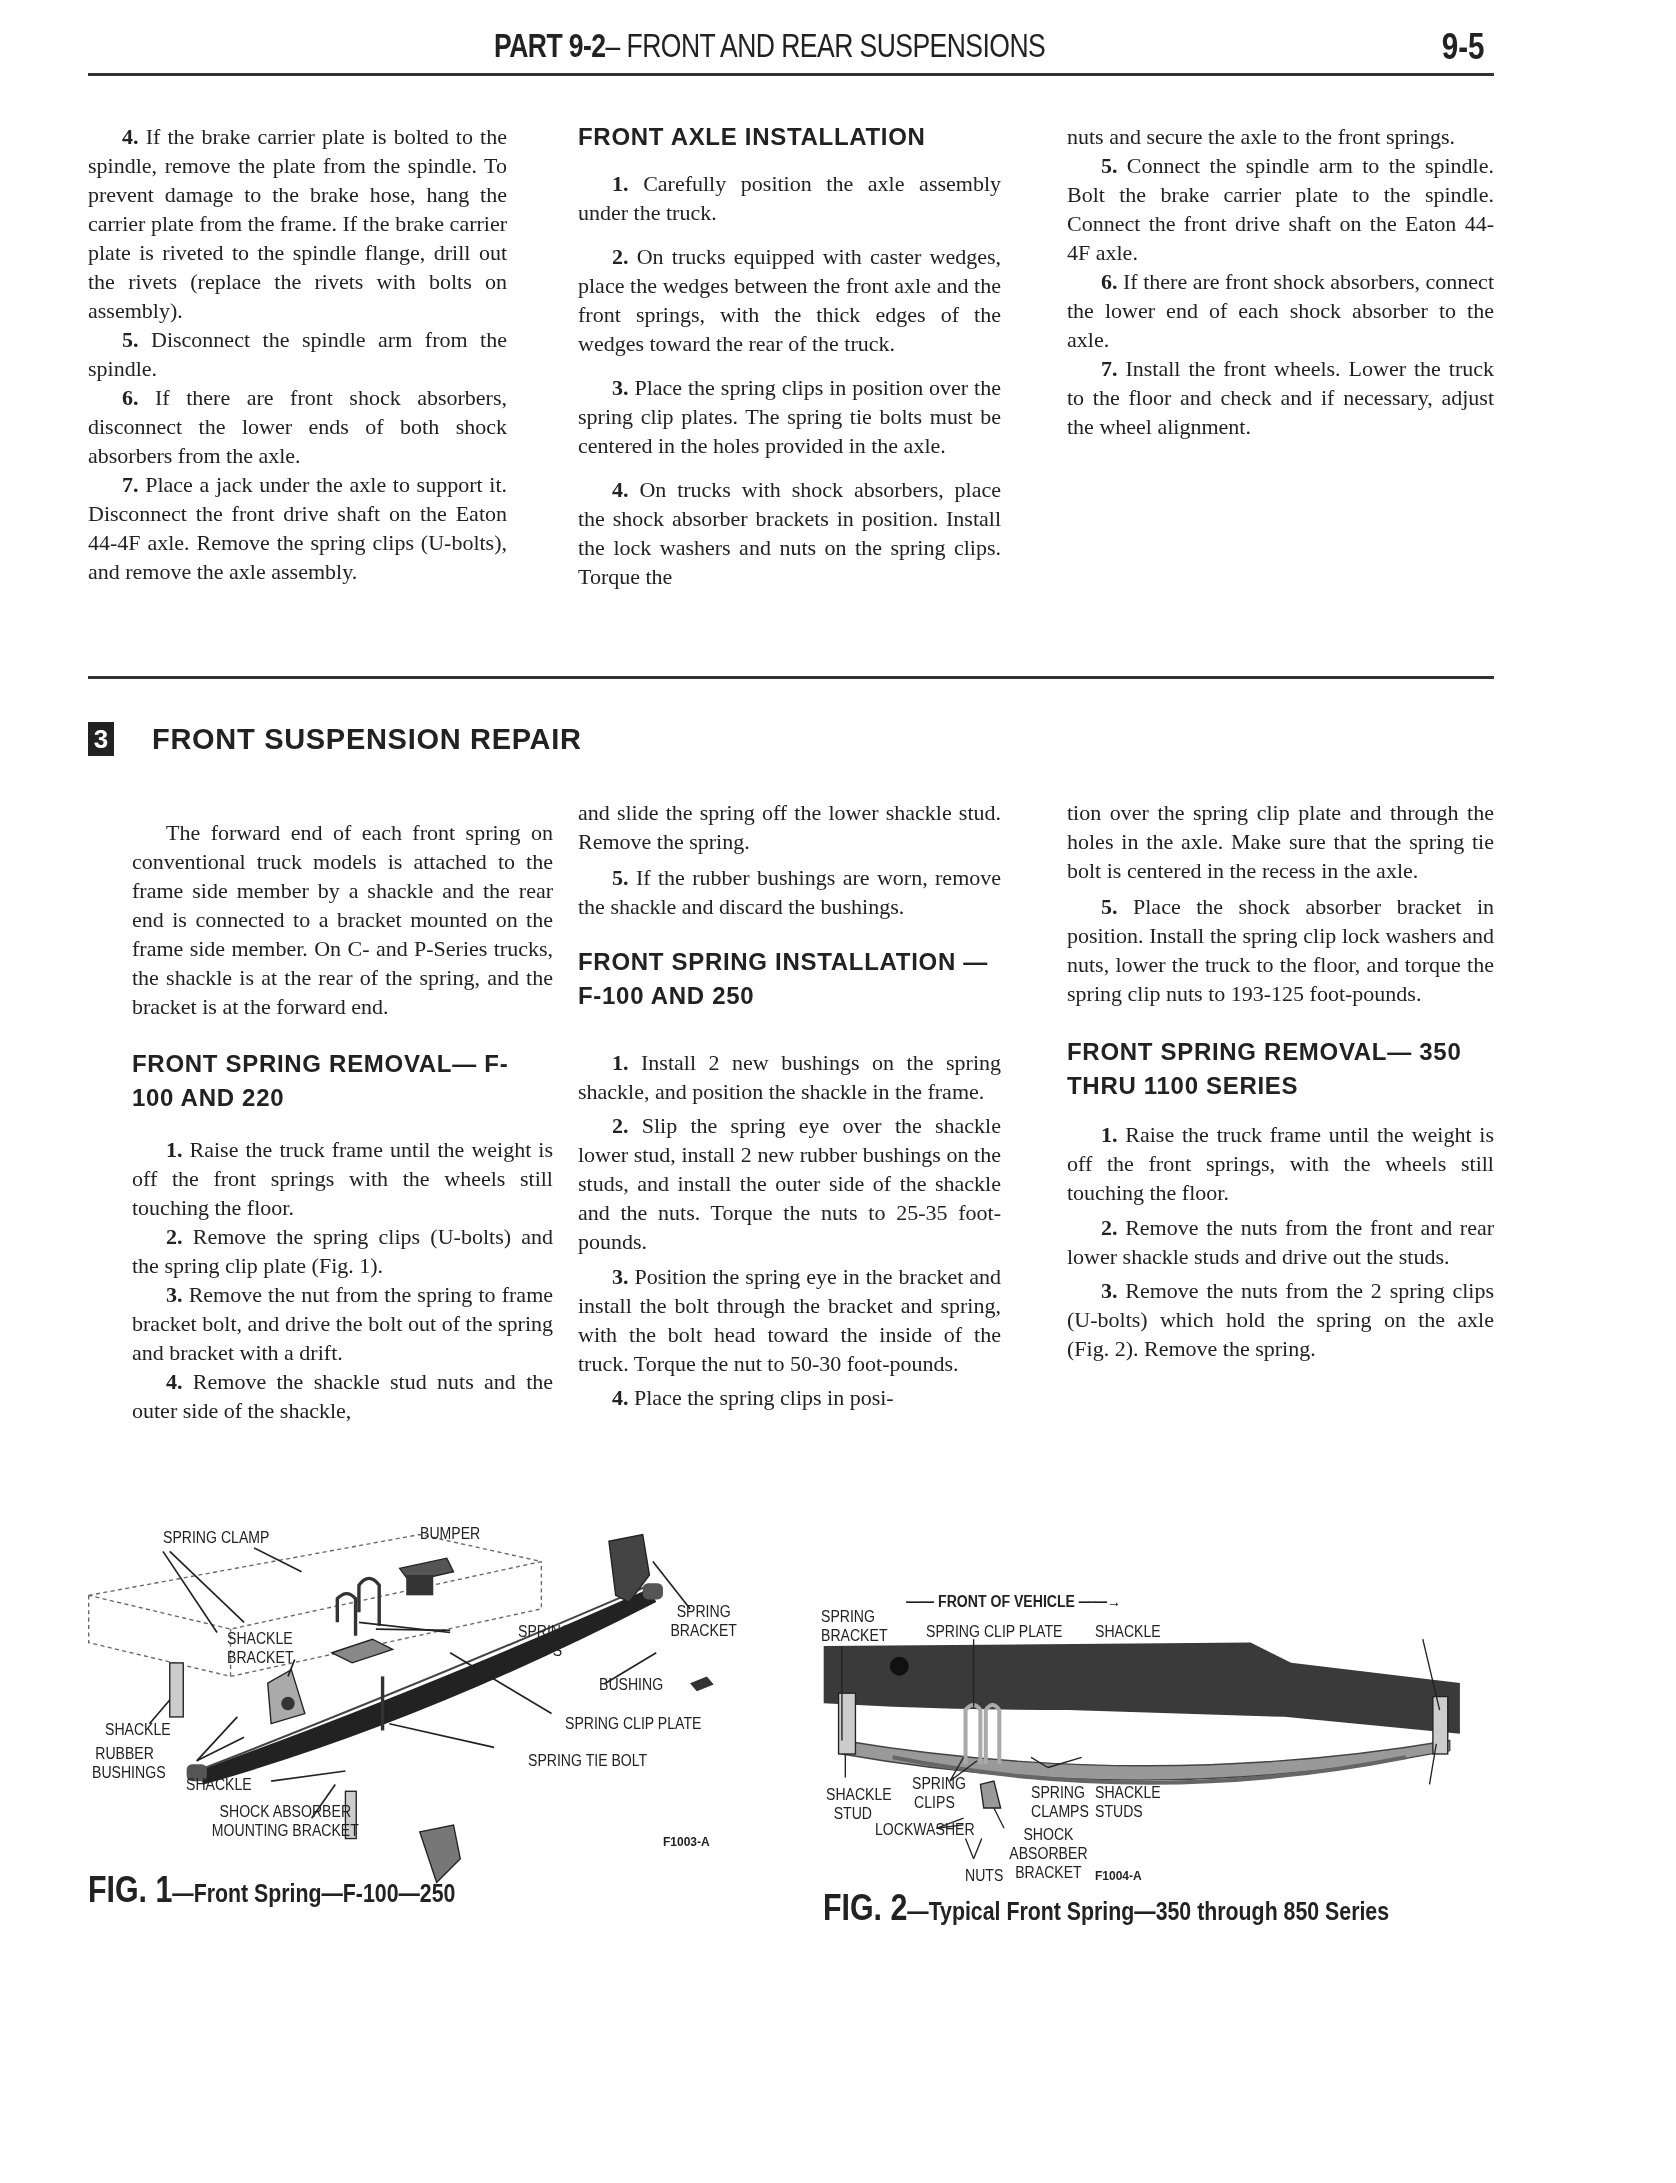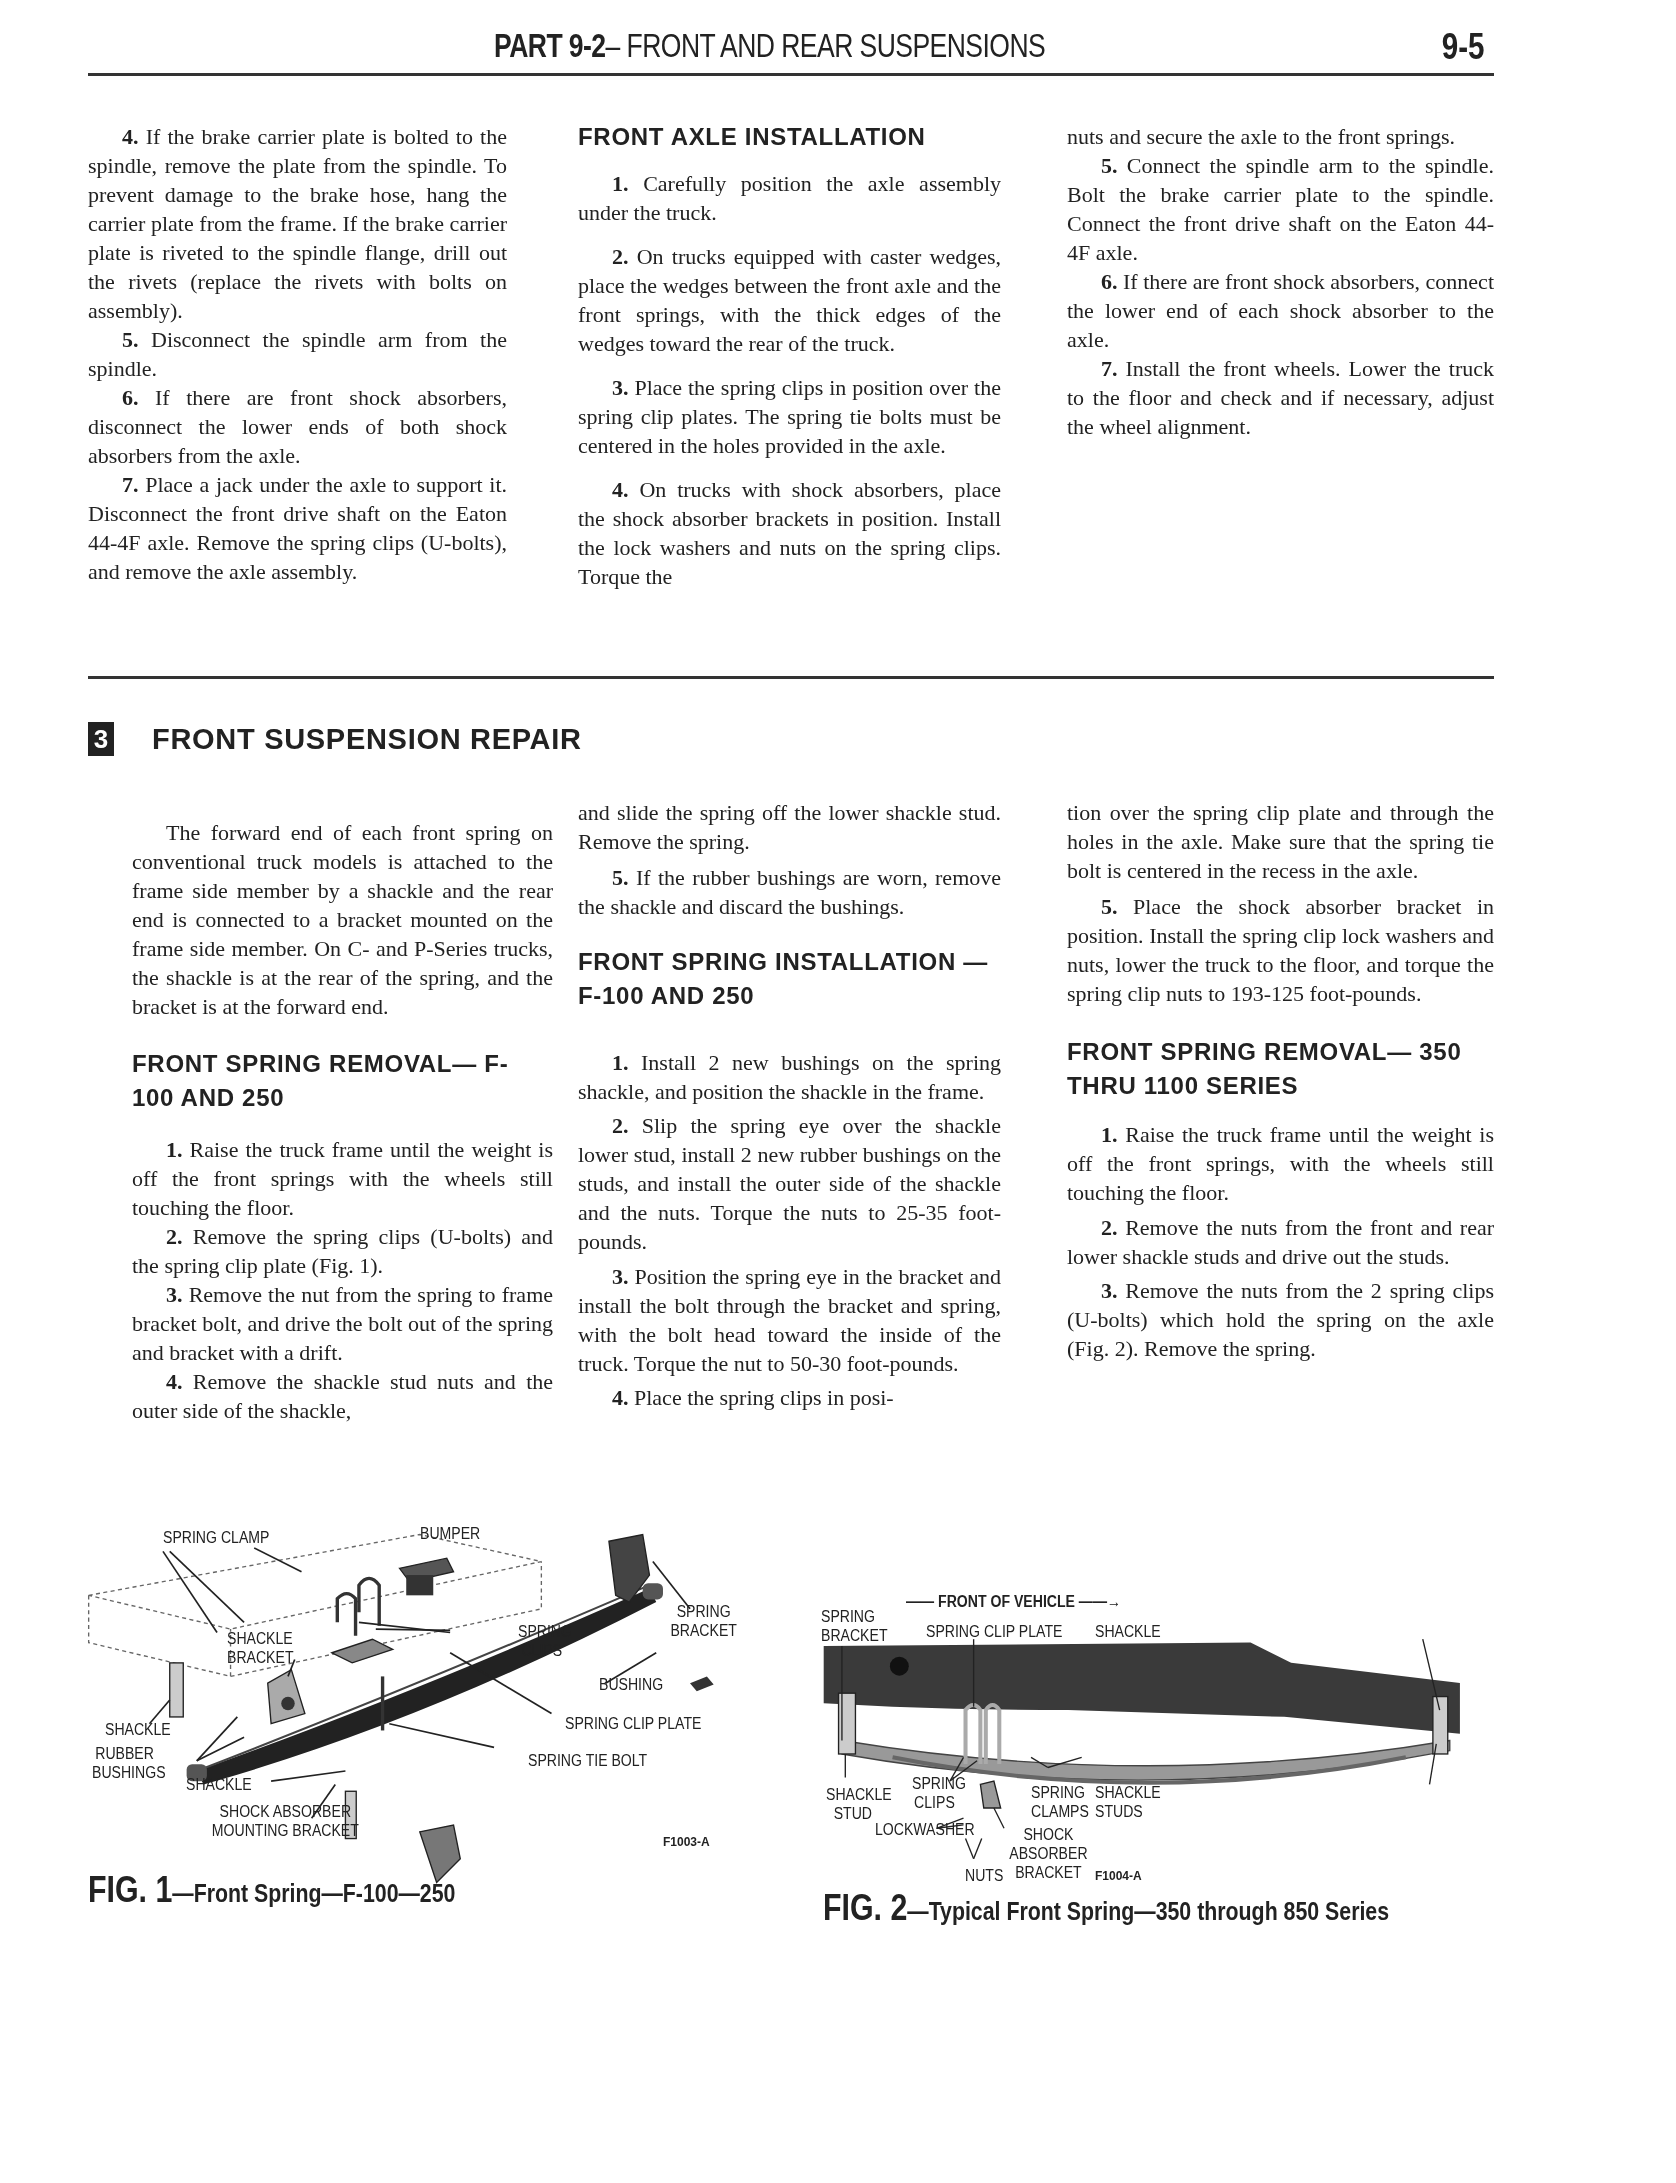--- a/index.html
+++ b/index.html
@@ -61,21 +61,21 @@
 
 <div class="rule" style="top:676px; height:2.7px;"></div>
 
 <div class="sect">
   <div class="sect-num">3</div>
   <div class="sect-title">FRONT SUSPENSION REPAIR</div>
 </div>
 
 <div class="col" style="left:88px; top:818px; width:421px;margin-left:44px;">
   <p>The forward end of each front spring on conventional truck models is attached to the frame side member by a shackle and the rear end is connected to a bracket mounted on the frame side member. On C- and P-Series trucks, the shackle is at the rear of the spring, and the bracket is at the forward end.</p>
-  <h3 class="h" style="margin-top:26px; width:379px;">FRONT SPRING REMOVAL— F-100 AND 250</h3>
+  <h3 class="h" style="margin-top:26px; width:379px;">FRONT SPRING REMOVAL— F-100 AND 220</h3>
   <p class="gap" style="margin-top:20px;"><span class="num">1.</span> <span>Raise the truck frame until the weight is off the front springs with the wheels still touching the floor.</span></p>
   <p><span class="num">2.</span> <span>Remove the spring clips (U-bolts) and the spring clip plate (Fig. 1).</span></p>
   <p><span class="num">3.</span> <span>Remove the nut from the spring to frame bracket bolt, and drive the bolt out of the spring and bracket with a drift.</span></p>
   <p><span class="num">4.</span> <span>Remove the shackle stud nuts and the outer side of the shackle,</span></p>
 </div>
 
 <div class="col" style="left:578px; top:798px; width:423px;">
   <p class="noind">and slide the spring off the lower shackle stud. Remove the spring.</p>
   <p class="gap" style="margin-top:6.8px;"><span class="num">5.</span> <span>If the rubber bushings are worn, remove the shackle and discard the bushings.</span></p>
   <h3 class="h" style="margin-top:24px; width:419px;">FRONT SPRING INSTALLATION —F-100 AND 250</h3>

